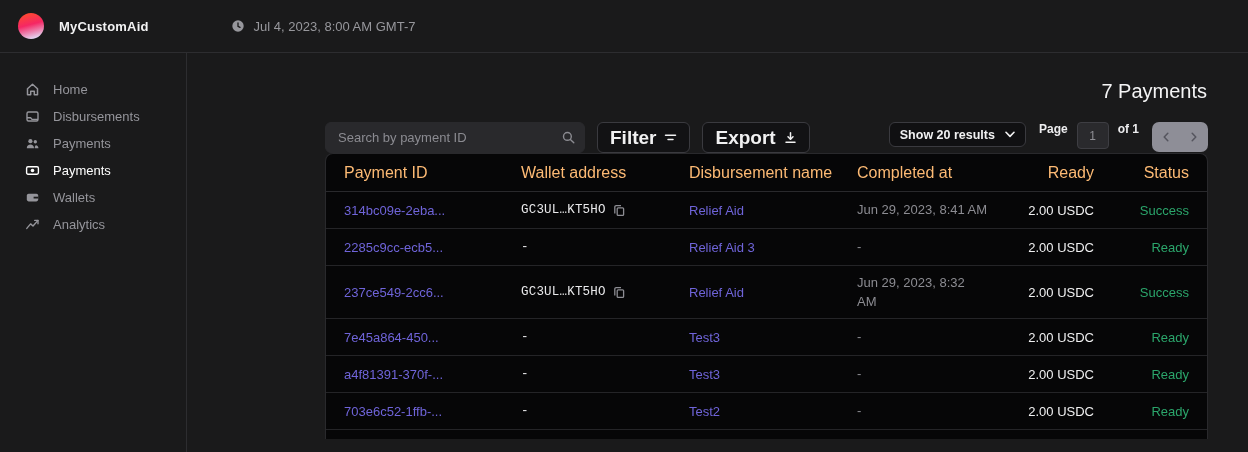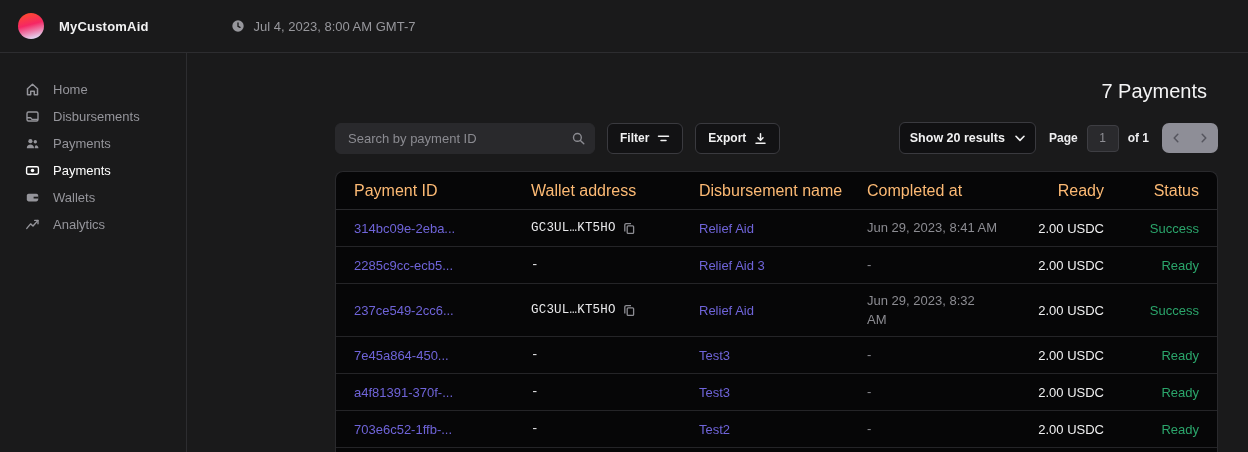--- a/index.html
+++ b/index.html
@@ -19,60 +19,60 @@
   }
   .logo {
     width:26px; height:26px; border-radius:50%;
     background:linear-gradient(165deg, var(--logo-top,#ff4a2d) 6%, var(--logo-mid,#f52764) 45%, var(--logo-bottom,#e4defa) 92%);
   }
   .brand { color:#f2f2f3; font-size:13px; font-weight:700; margin-left:15px; letter-spacing:.2px; }
   .timestamp { display:flex; align-items:center; gap:9px; margin-left:82px; color:#97979c; font-size:13px; }
   .clock-icon { width:14px; height:14px; display:block; }
 
   
-  .shell { flex:1; display:flex; min-height:0;gap:10px; }
+  .shell { flex:1; display:flex; min-height:0; }
   .sidebar {
     width:187px; flex:0 0 187px; border-right:1px solid #2d2d30;
     padding-top:23px; background:#1a1a1b;
   }
   .nav-item {
     display:flex; align-items:center; gap:13px; height:27px;
     padding:0 25px; color:#95959b; font-size:13px; cursor:pointer;
   }
   .nav-item.active { color:#ffffff; font-weight:500; }
   .nav-item svg { width:15px; height:15px; flex:0 0 15px; display:block; }
 
   main { flex:1; min-width:0; padding:26px 41px 0 138px; }
 
   .page-title { margin:0 0 18px; font-size:20px; line-height:25px; font-weight:500; color:#f4f4f5;text-align:right; }
 
   
-  .toolbar { display:flex; align-items:center; margin-bottom:17px; width:883px; }
+  .toolbar { display:flex; width:883px; }
   .search-box { position:relative; width:260px; flex:0 0 260px; }
   .search-box input {
     width:100%; height:31px; background:#29292c; border:1px solid #29292c; border-radius:6px;
     color:#e3e3e5; font-size:13px; padding:0 32px 0 12px; outline:none;
     font-family:"Liberation Sans", sans-serif;
   }
   .search-box input::placeholder { color:#8b8b91; }
   .search-icon { position:absolute; right:10px; top:9px; width:13px; height:13px; }
 
   .tool-btn {
     height:31px; margin-left:12px; padding:0 12px;
     display:flex; align-items:center; gap:8px;
     background:#121214; border:1px solid #3a3a3f; border-radius:6px;
-    color:#f1f1f2; font-size:12px; font-weight:600; cursor:pointer;
+    color:#f1f1f2; font-size:19px; font-weight:600; cursor:pointer;
     font-family:"Liberation Sans", sans-serif;
   }
   .tool-btn svg { width:13px; height:13px; display:block; }
 
   .toolbar-spacer { flex:1; }
 
   .results-select {
-    height:32px; padding:0 10px; display:flex; align-items:center; gap:10px;
+    height:25px; padding:0 10px; display:flex; align-items:center; gap:10px;
     background:#101012; border:1px solid #3a3a3f; border-radius:6px;
     color:#f1f1f2; font-size:12.5px; font-weight:600; cursor:pointer; white-space:nowrap;
   }
   .results-select svg { width:10px; height:7px; display:block; }
 
   .page-label { margin-left:13px; color:#ededef; font-size:12px; font-weight:700; }
   .page-input {
     width:32px; height:27px; margin-left:9px; text-align:center;
     background:#2a2a2d; border:1px solid #3e3e43; border-radius:4px;
     color:#8f8f95; font-size:12px; outline:none;

